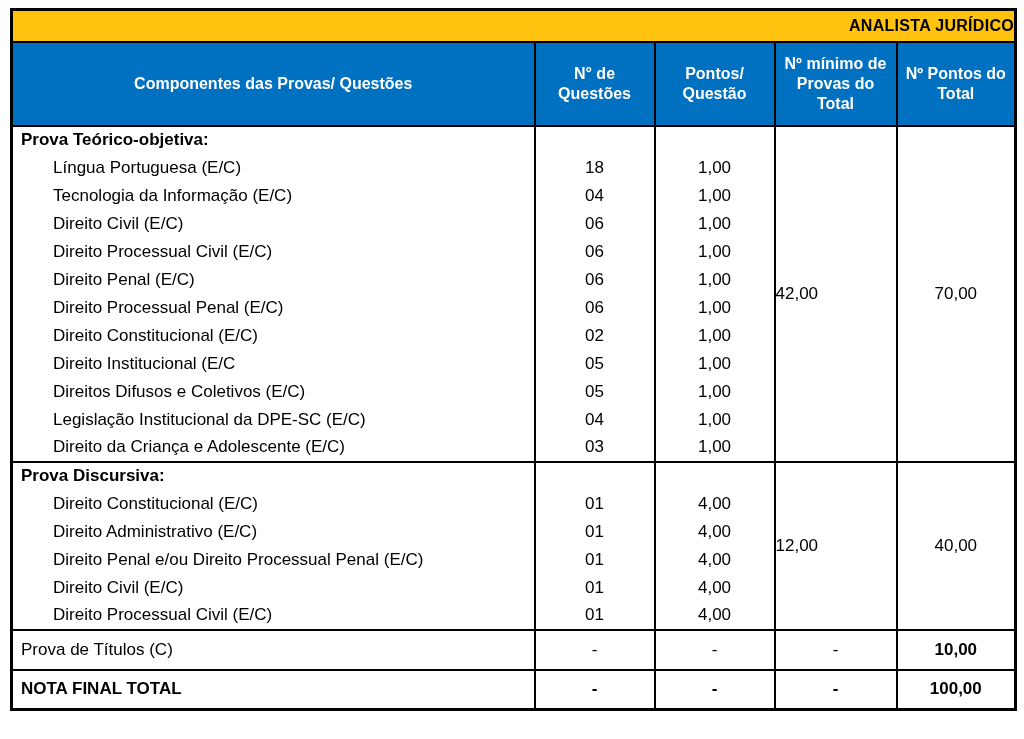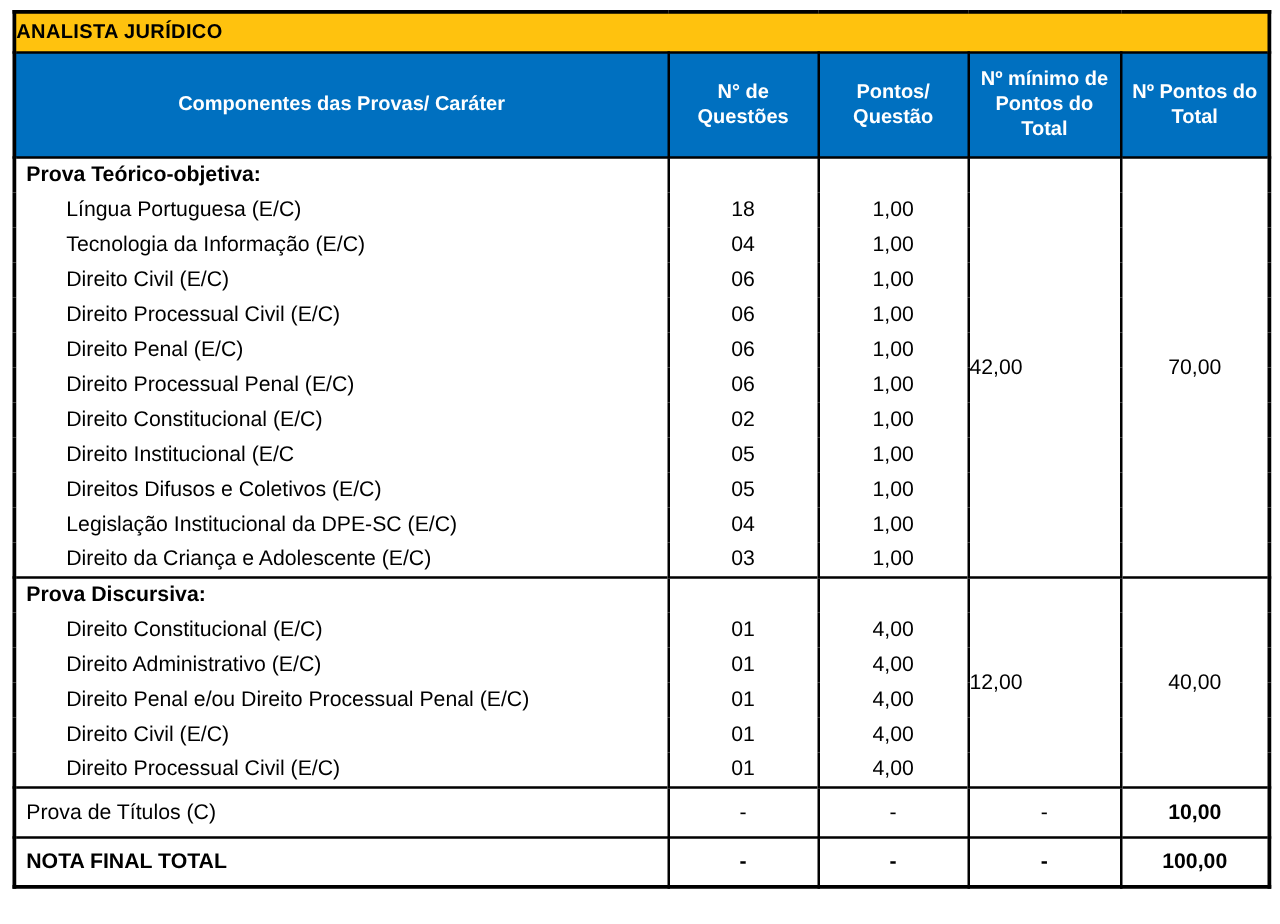--- a/index.html
+++ b/index.html
@@ -23,21 +23,21 @@
     border: 3px solid var(--border, #000);
     color: #000;
   }
   td { padding: 0; box-sizing: border-box; }
 
   
   td.title-cell {
     background: var(--title-bg, #FFC20E);
     border: 2px solid var(--border, #000);
     height: 32px;
-    text-align: left;
+    text-align: right;
     vertical-align: middle;
     font-weight: bold;
     font-size: 16px;
     letter-spacing: 0.3px;
   }
 
   
   td.hdr {
     background: var(--header-bg, #0070C0);
     color: var(--header-text, #fff);
@@ -93,24 +93,24 @@
       <col style="width:120px">
       <col style="width:120px">
       <col style="width:122px">
       <col style="width:119px">
     </colgroup>
     <tbody>
       <tr>
         <td colspan="5" class="title-cell">ANALISTA JURÍDICO</td>
       </tr>
       <tr>
-        <td class="hdr">Componentes das Provas/ Caráter</td>
+        <td class="hdr">Componentes das Provas/ Questões</td>
         <td class="hdr">N° de Questões</td>
         <td class="hdr">Pontos/ Questão</td>
-        <td class="hdr">Nº mínimo de Pontos do Total</td>
+        <td class="hdr">Nº mínimo de Provas do Total</td>
         <td class="hdr">Nº Pontos do Total</td>
       </tr>
     </tbody>
     <tbody>
         <tr class="sec-row">
           <td class="sec-name">Prova Teórico-objetiva:</td>
           <td class="num"></td>
           <td class="num"></td>
           <td class="mid-cell" rowspan="12">42,00</td>
           <td class="total-cell" rowspan="12">70,00</td>

